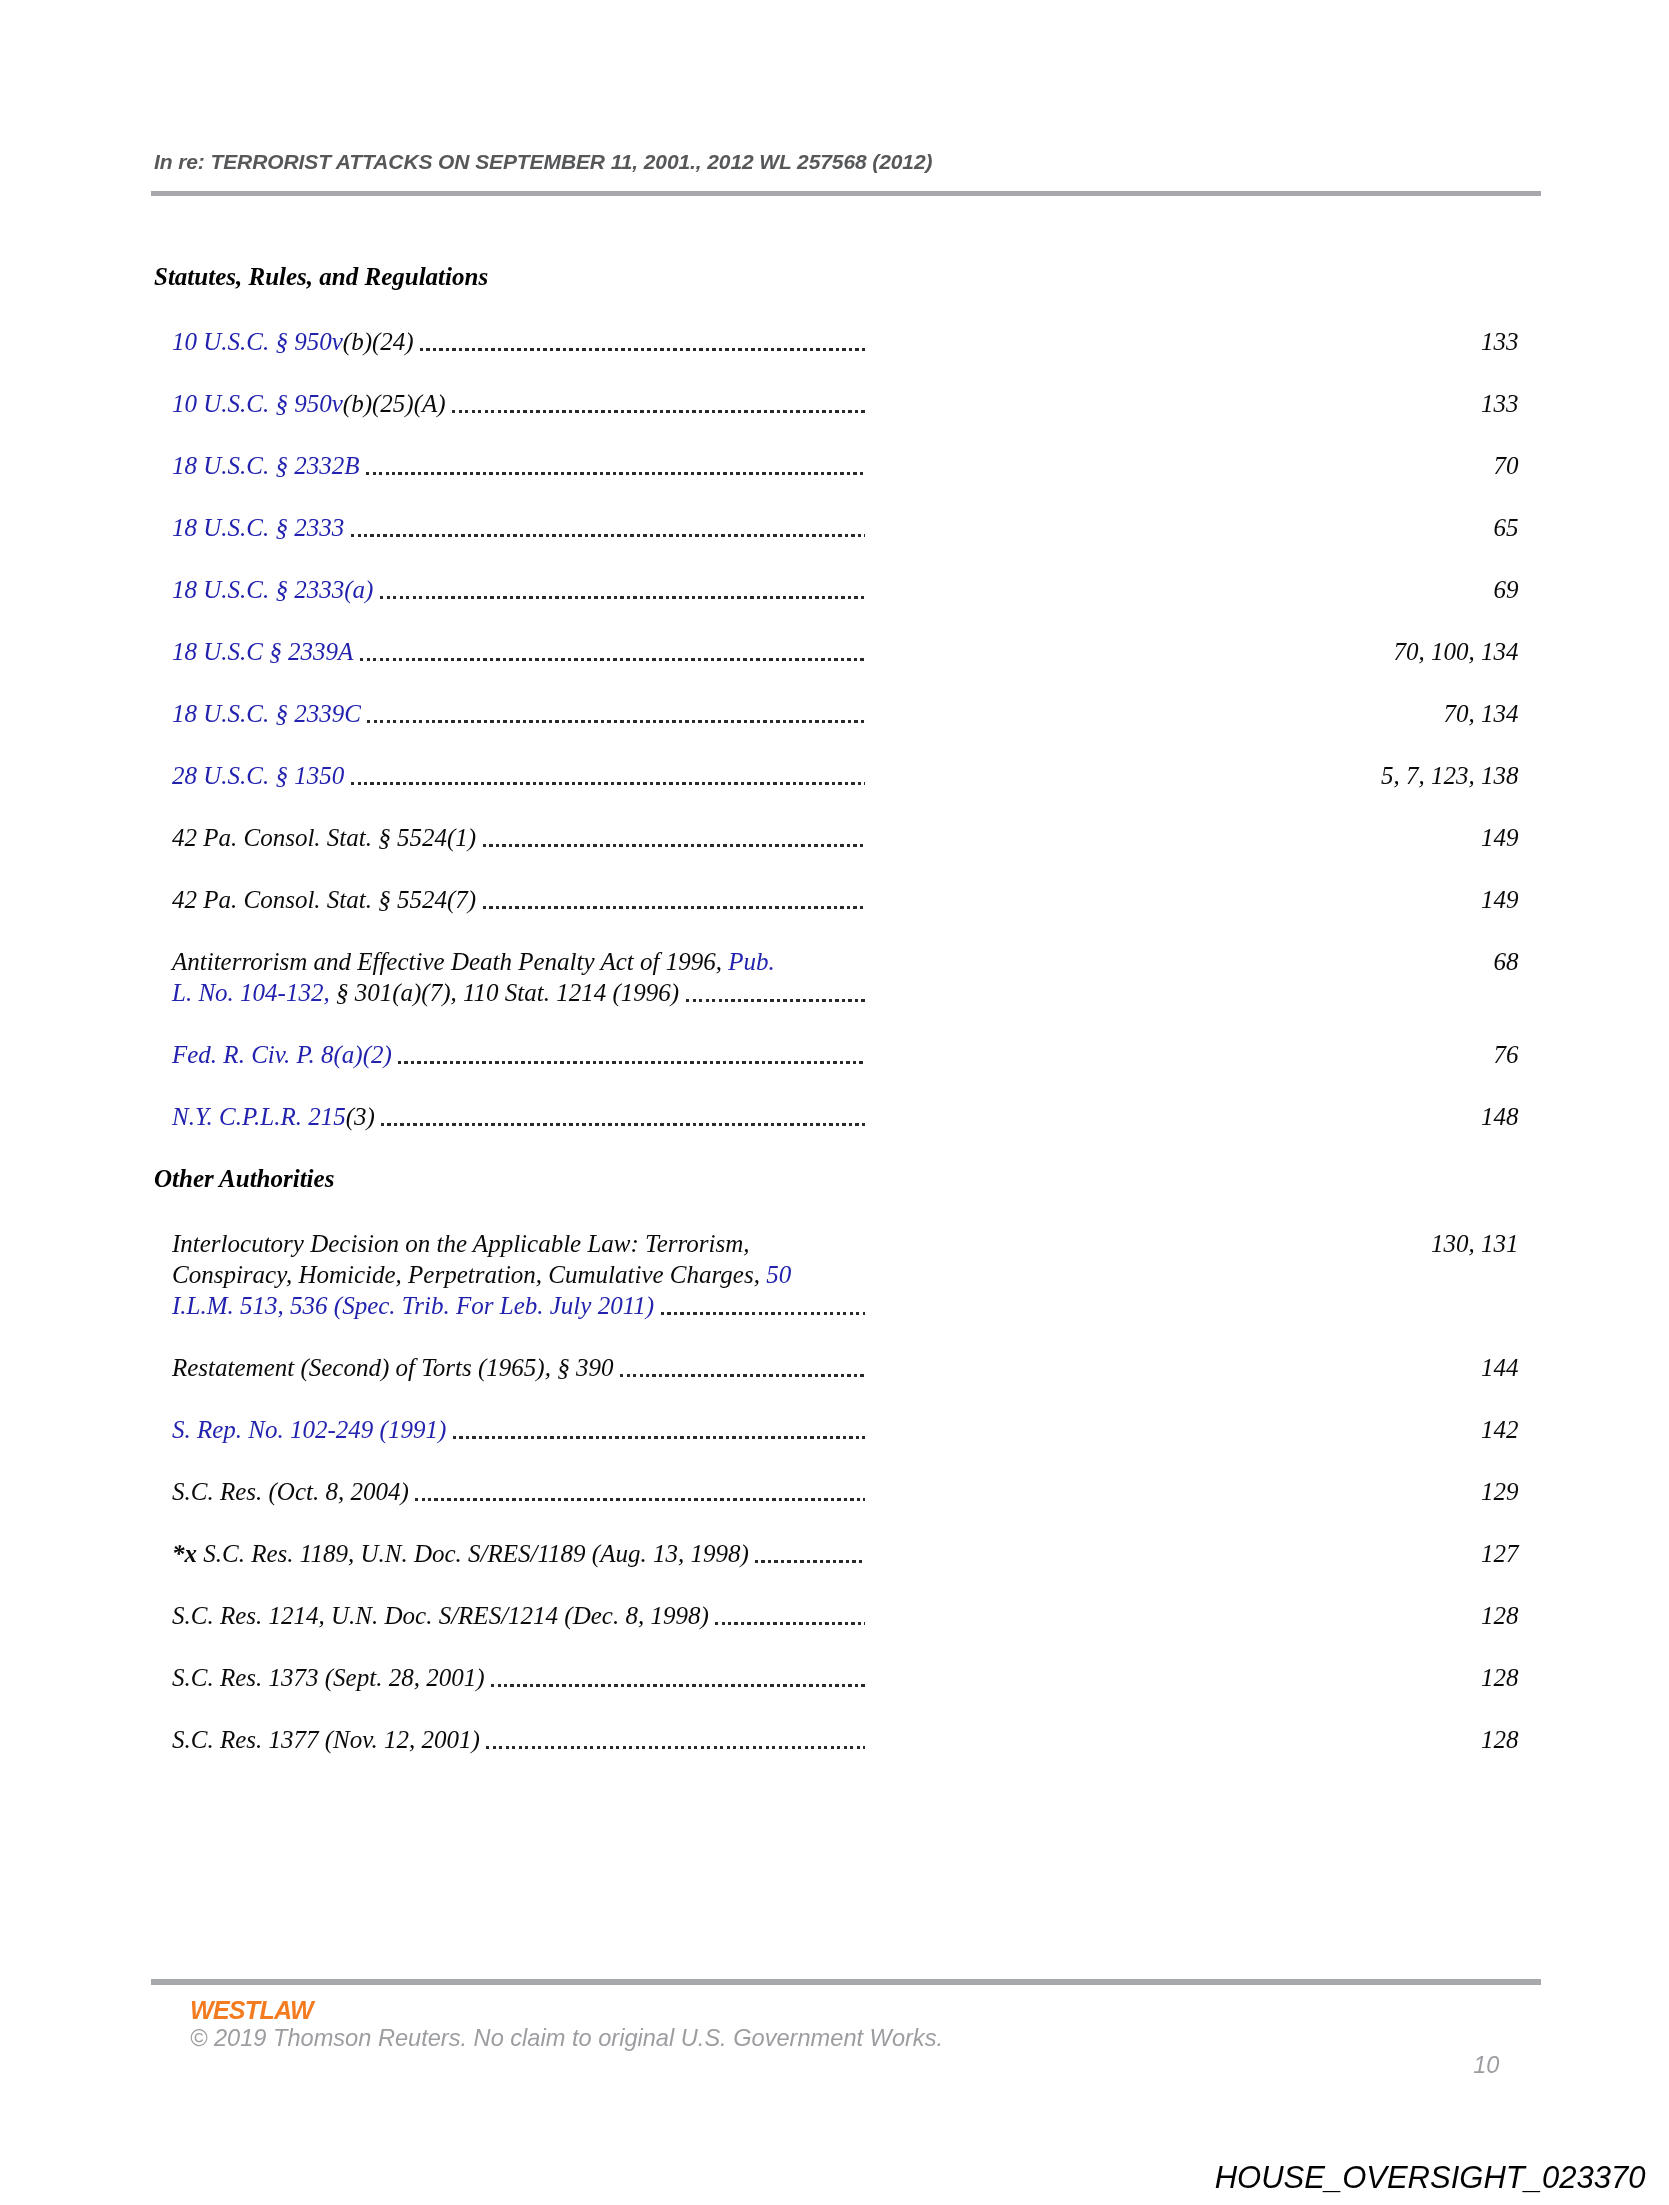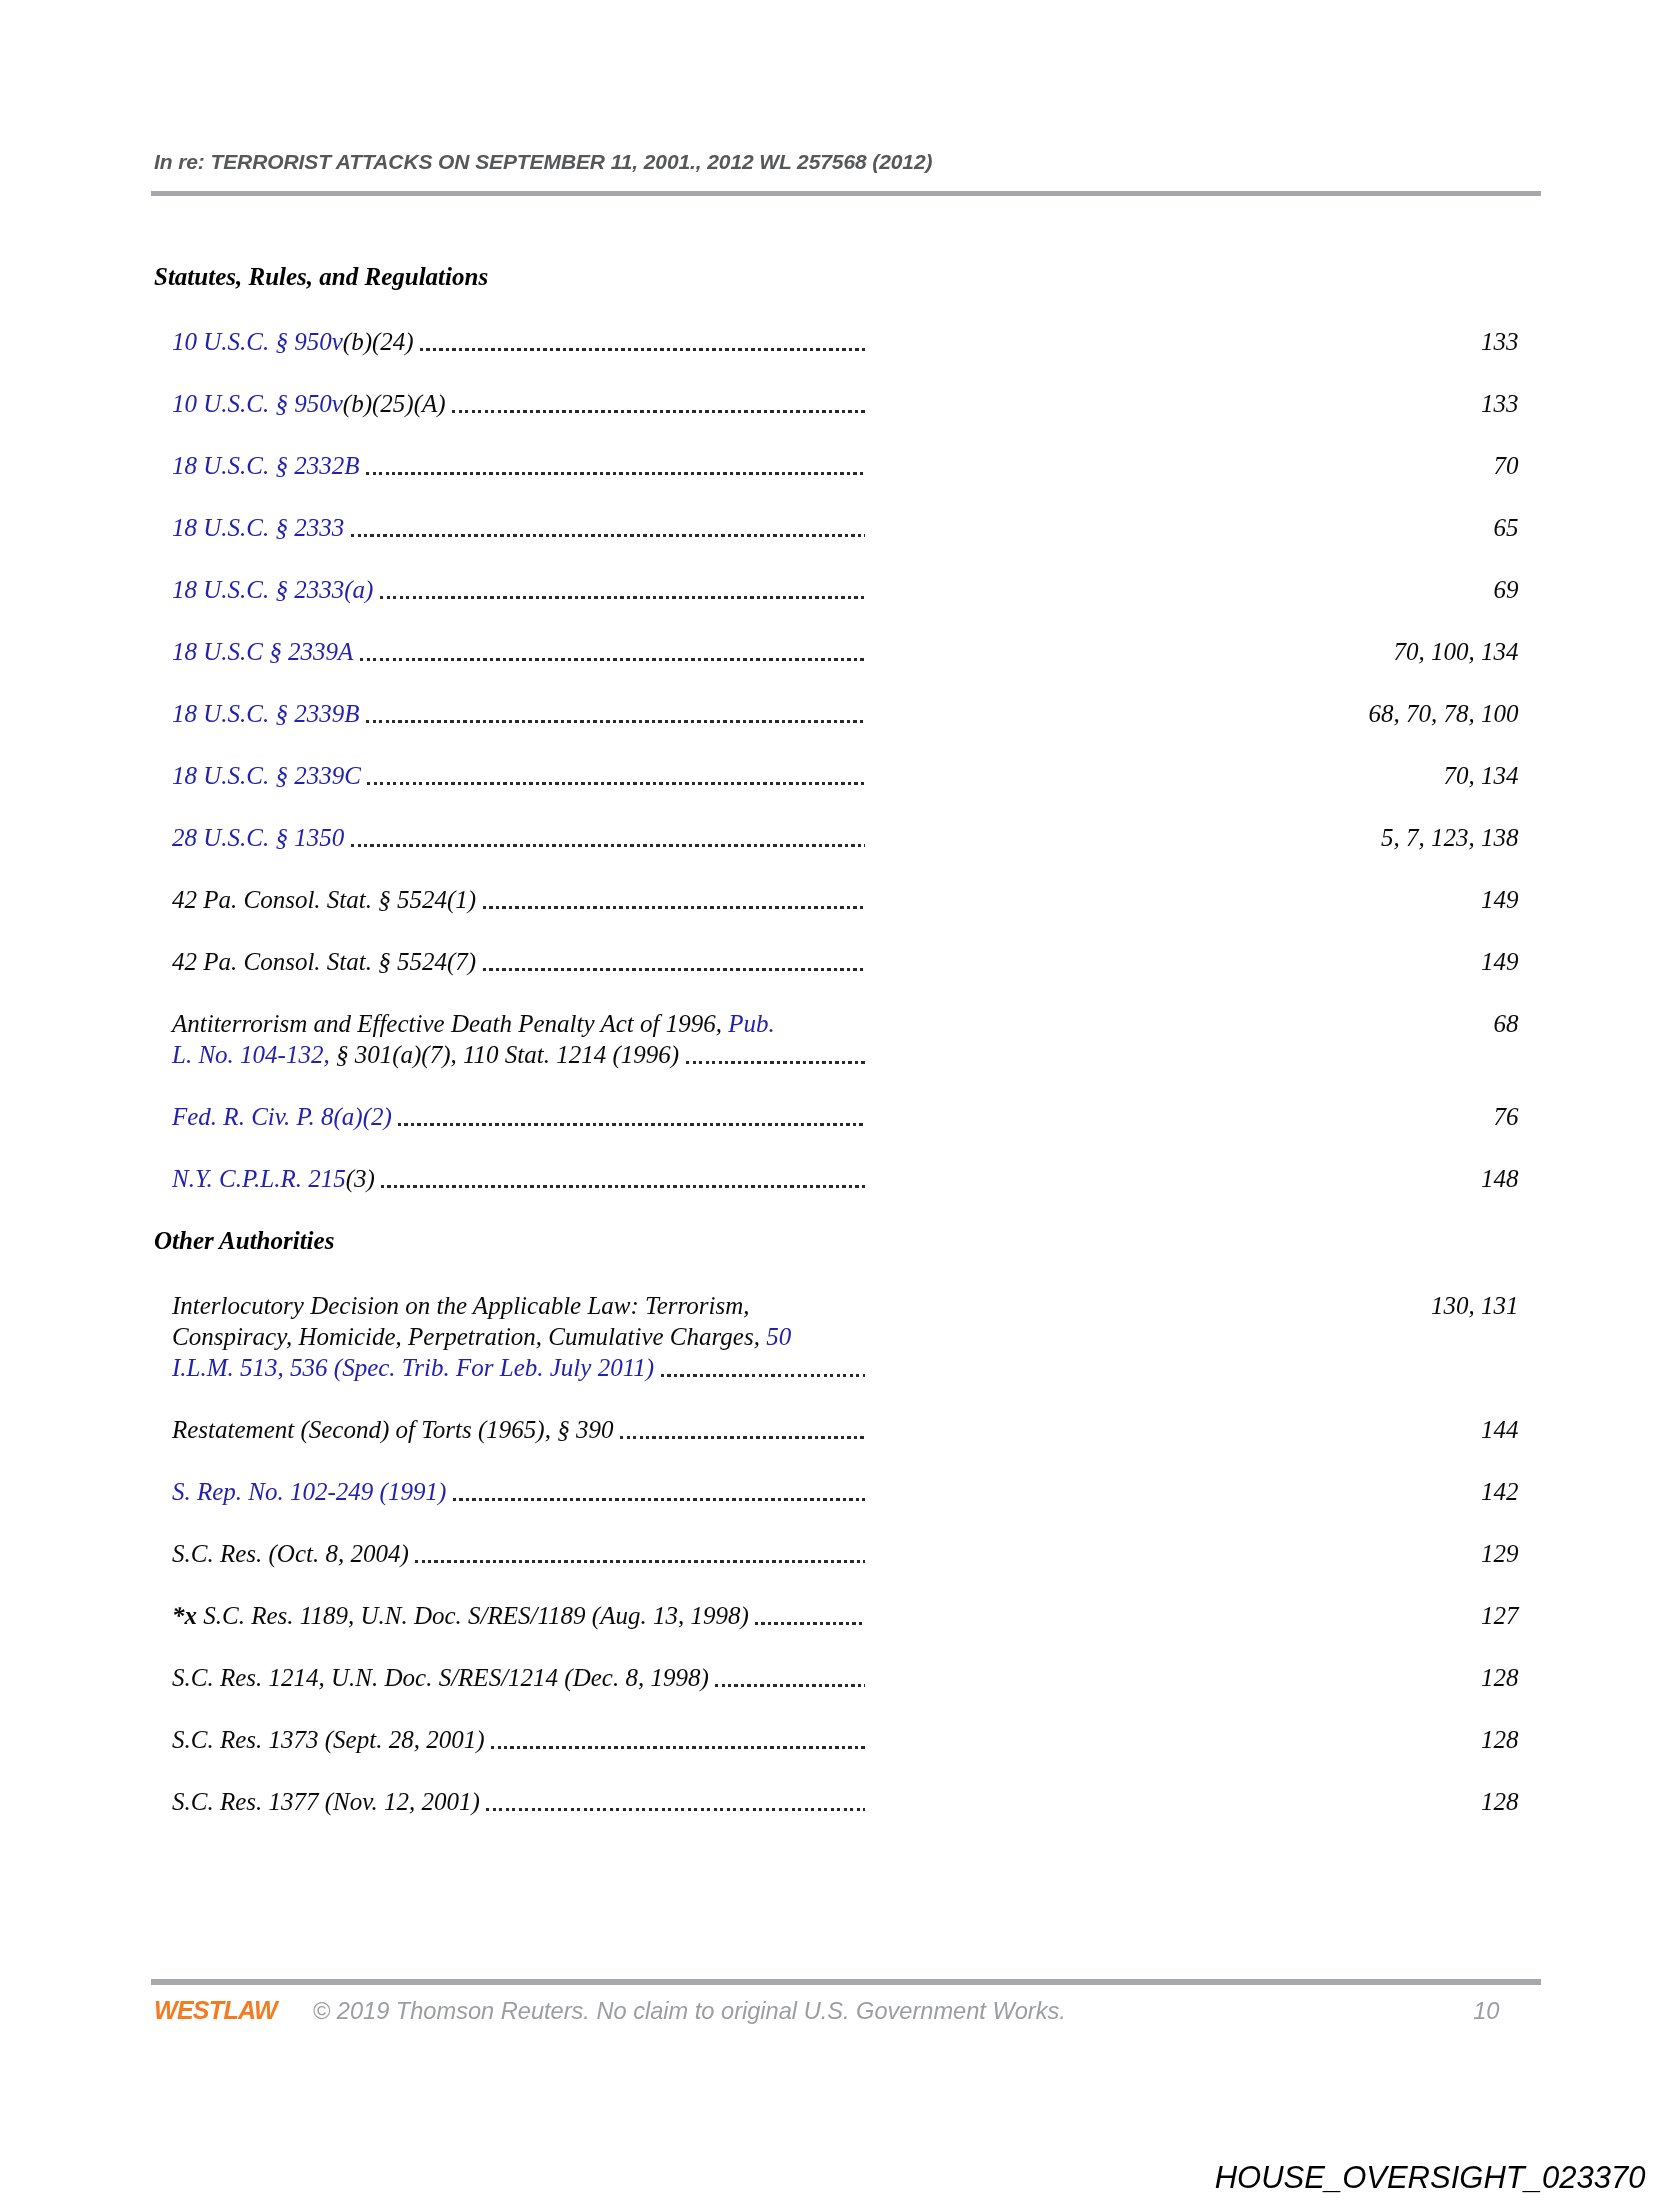--- a/index.html
+++ b/index.html
@@ -60,20 +60,21 @@
   
   .footer-rule { position: absolute; top: 1979px; left: 151px; width: 1390px; }
   .footer-rule.rule { height: 5.9px; }
   footer {
     position: absolute;
     top: 1996px; left: 154px; width: 1365px;
     display: flex; align-items: baseline;
     font-family: "Liberation Sans", "DejaVu Sans", sans-serif;
     font-size: 23.6px;
     color: var(--footer-gray, #9b9da0);
+    flex-direction: column;
   }
   .logo {
     font-size: 25px;
     font-weight: bold;
     letter-spacing: -0.7px;
     color: var(--logo-orange, #f47b20);
   }
   .copy { margin-left: 36px; }
   .pagenum { margin-left: auto; padding-right: 19.6px; }
   
@@ -129,26 +130,20 @@
           <div class="entry-pages">69</div>
         </div>
         <div class="entry">
           <div class="entry-left">
             <div class="line"><span class="seg link">18 U.S.C § 2339A</span><span class="leader"></span></div>
           </div>
           <div class="entry-pages">70, 100, 134</div>
         </div>
         <div class="entry">
           <div class="entry-left">
-            <div class="line"><span class="seg link">18 U.S.C. § 2339B</span><span class="leader"></span></div>
-          </div>
-          <div class="entry-pages">68, 70, 78, 100</div>
-        </div>
-        <div class="entry">
-          <div class="entry-left">
             <div class="line"><span class="seg link">18 U.S.C. § 2339C</span><span class="leader"></span></div>
           </div>
           <div class="entry-pages">70, 134</div>
         </div>
         <div class="entry">
           <div class="entry-left">
             <div class="line"><span class="seg link">28 U.S.C. § 1350</span><span class="leader"></span></div>
           </div>
           <div class="entry-pages">5, 7, 123, 138</div>
         </div>

